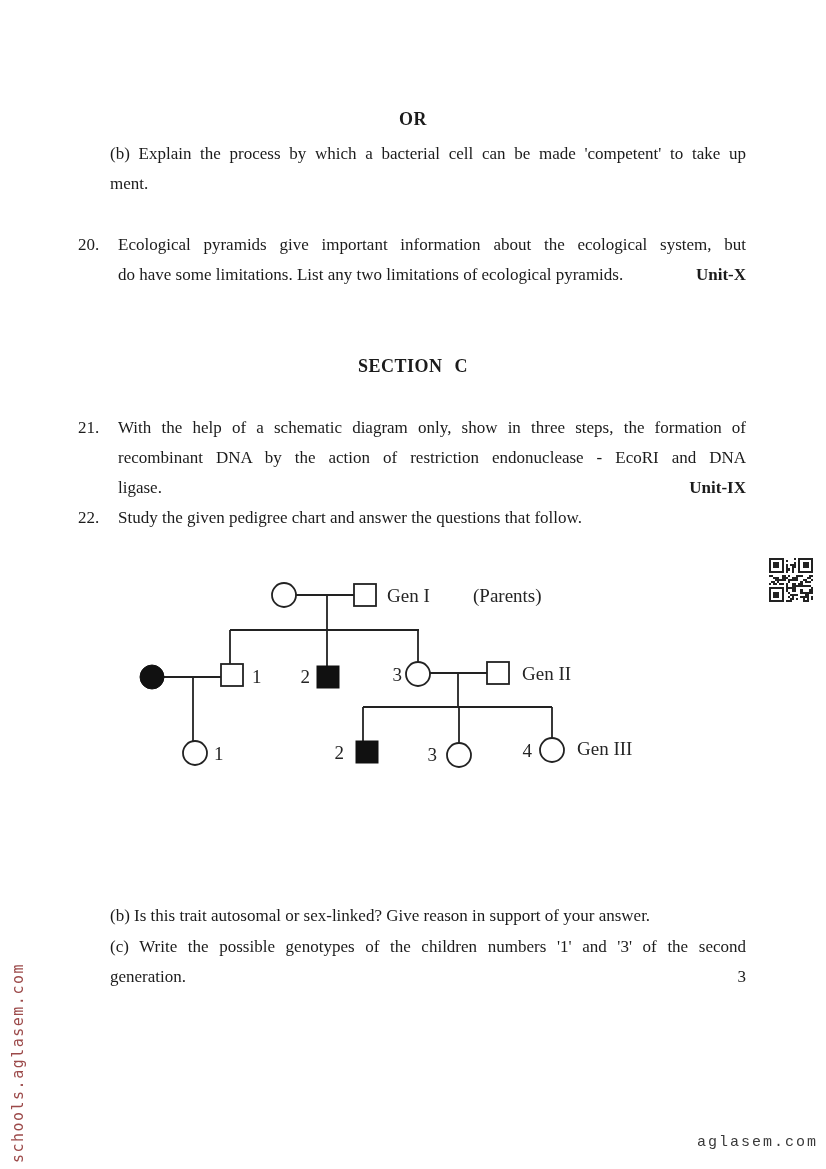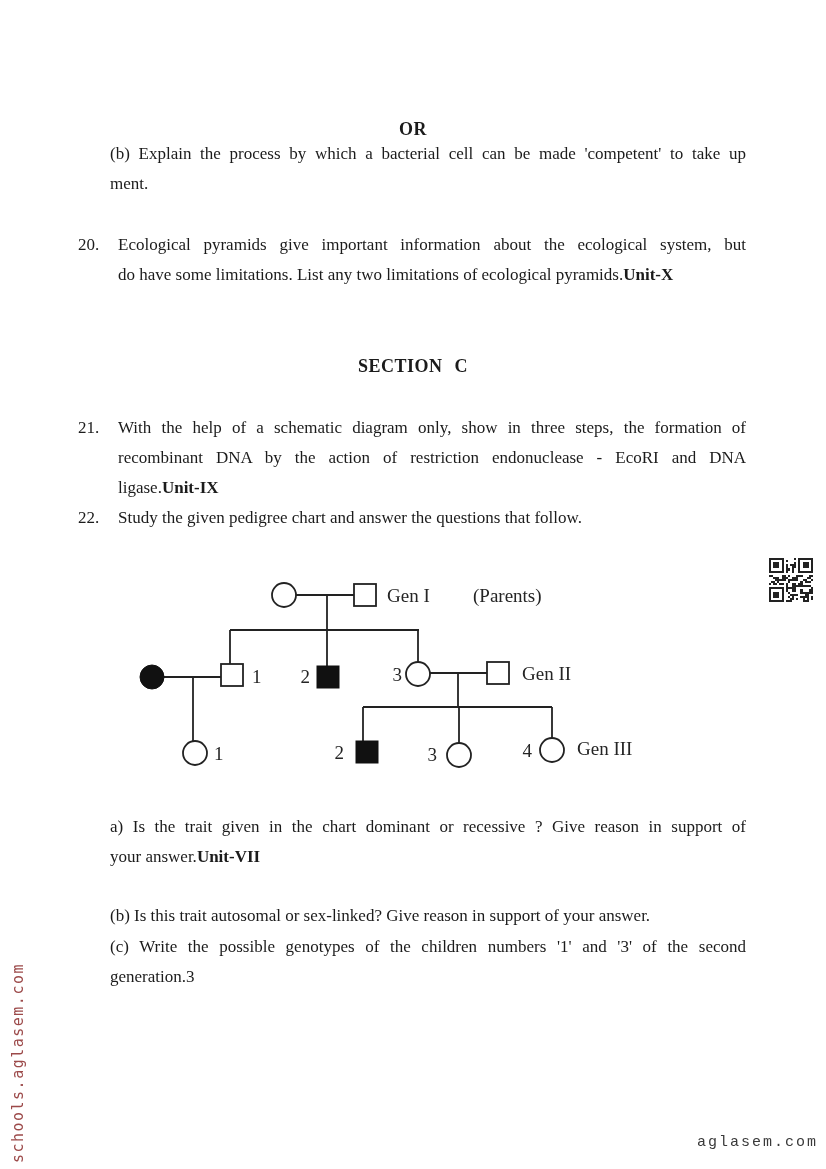--- a/index.html
+++ b/index.html
@@ -29,21 +29,21 @@
   .item .num {
     position: absolute;
     left: 0; top: 0;
     font-size: 17px;
     line-height: 30px;
   }
   .item .body { margin-left: 40px; }
   .subq { position: absolute; left: 110px; width: 636px; font-family: Liberation Serif, serif; }
   .line { font-size: 17px; line-height: 30px; white-space: normal; }
   .jline { text-align: justify; text-align-last: justify; }
-  .fline { display: flex; align-items: baseline; }
+  .fline { display: flex; justify-content: space-between; align-items: baseline; }
   .unit { font-weight: bold; }
   .pagenum { font-size: 17px; }
   .pedigree {
     position: absolute;
     left: 130px;
     top: 555px;
     width: 540px;
     height: 235px;
   }
   .pedigree svg text {
@@ -77,21 +77,21 @@
     font-size: 15px;
     letter-spacing: 2px;
     color: #3a3a3a;
   }
 </style>
 </head>
 <body>
 
 <div class="page">
 
-  <div class="heading" style="top:114px">OR</div>
+  <div class="heading" style="top:104px">OR</div>
 
   <div class="subq" style="top:139px">
     <div class="line jline">(b) Explain the process by which a bacterial cell can be made 'competent' to take up</div>
     <div class="line">ment.</div>
   </div>
 
   <div class="item" style="top:230px">
     <span class="num">20.</span>
     <div class="body">
       <div class="line jline">Ecological pyramids give important information about the ecological system, but</div>
@@ -304,27 +304,20 @@
             <rect x="9" y="20" width="1" height="1"></rect>
             <rect x="10" y="20" width="1" height="1"></rect>
             <rect x="16" y="20" width="1" height="1"></rect>
             <rect x="17" y="20" width="1" height="1"></rect>
             <rect x="18" y="20" width="1" height="1"></rect>
           </g>
       </g>
     </svg>
   </div>
 
-  <div class="subq" style="top:812px">
-    <div class="line jline">a) Is the trait given in the chart dominant or recessive ? Give reason in support of</div>
-    <div class="line fline">
-      <span>your answer.</span>
-      <span class="unit">Unit-VII</span>
-    </div>
-  </div>
 
   <div class="subq" style="top:901px">
     <div class="line">(b) Is this trait autosomal or sex-linked? Give reason in support of your answer.</div>
   </div>
 
   <div class="subq" style="top:932px">
     <div class="line jline">(c) Write the possible genotypes of the children numbers '1' and '3' of the second</div>
     <div class="line fline">
       <span>generation.</span>
       <span class="pagenum">3</span>

